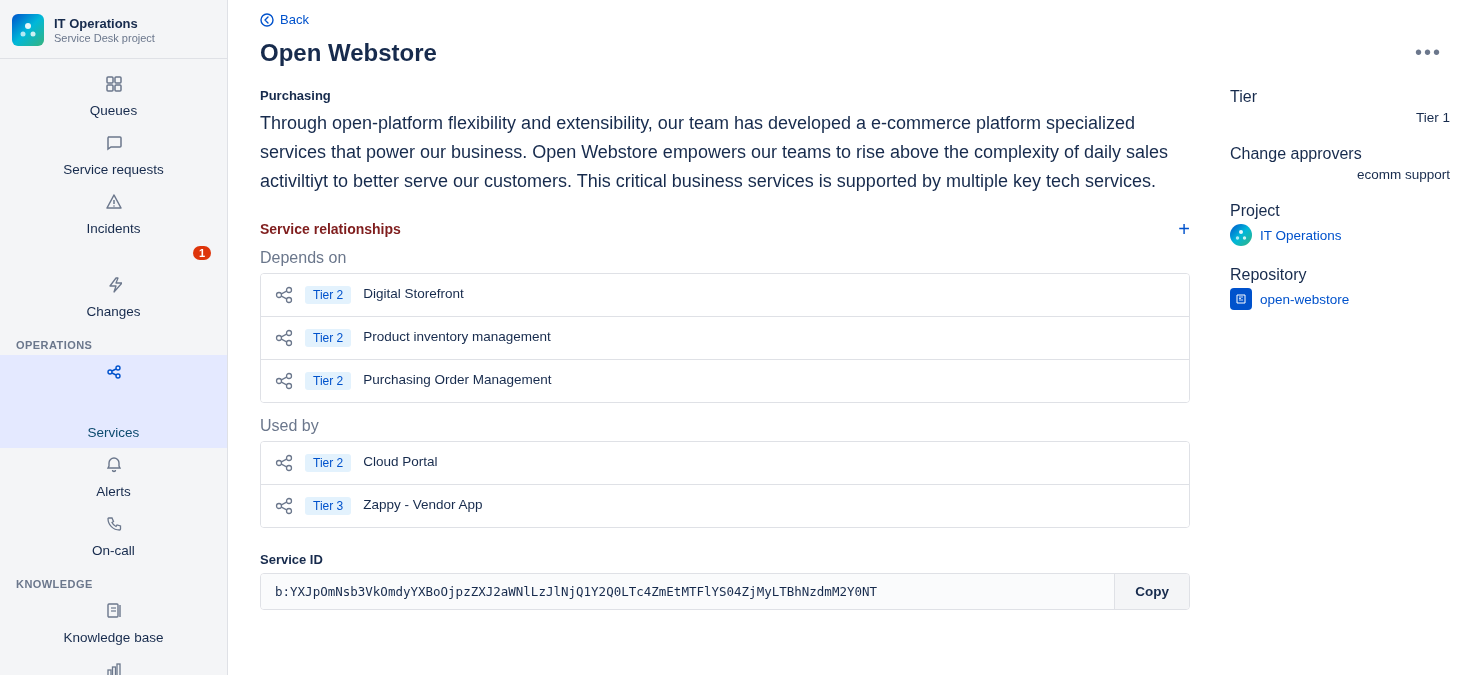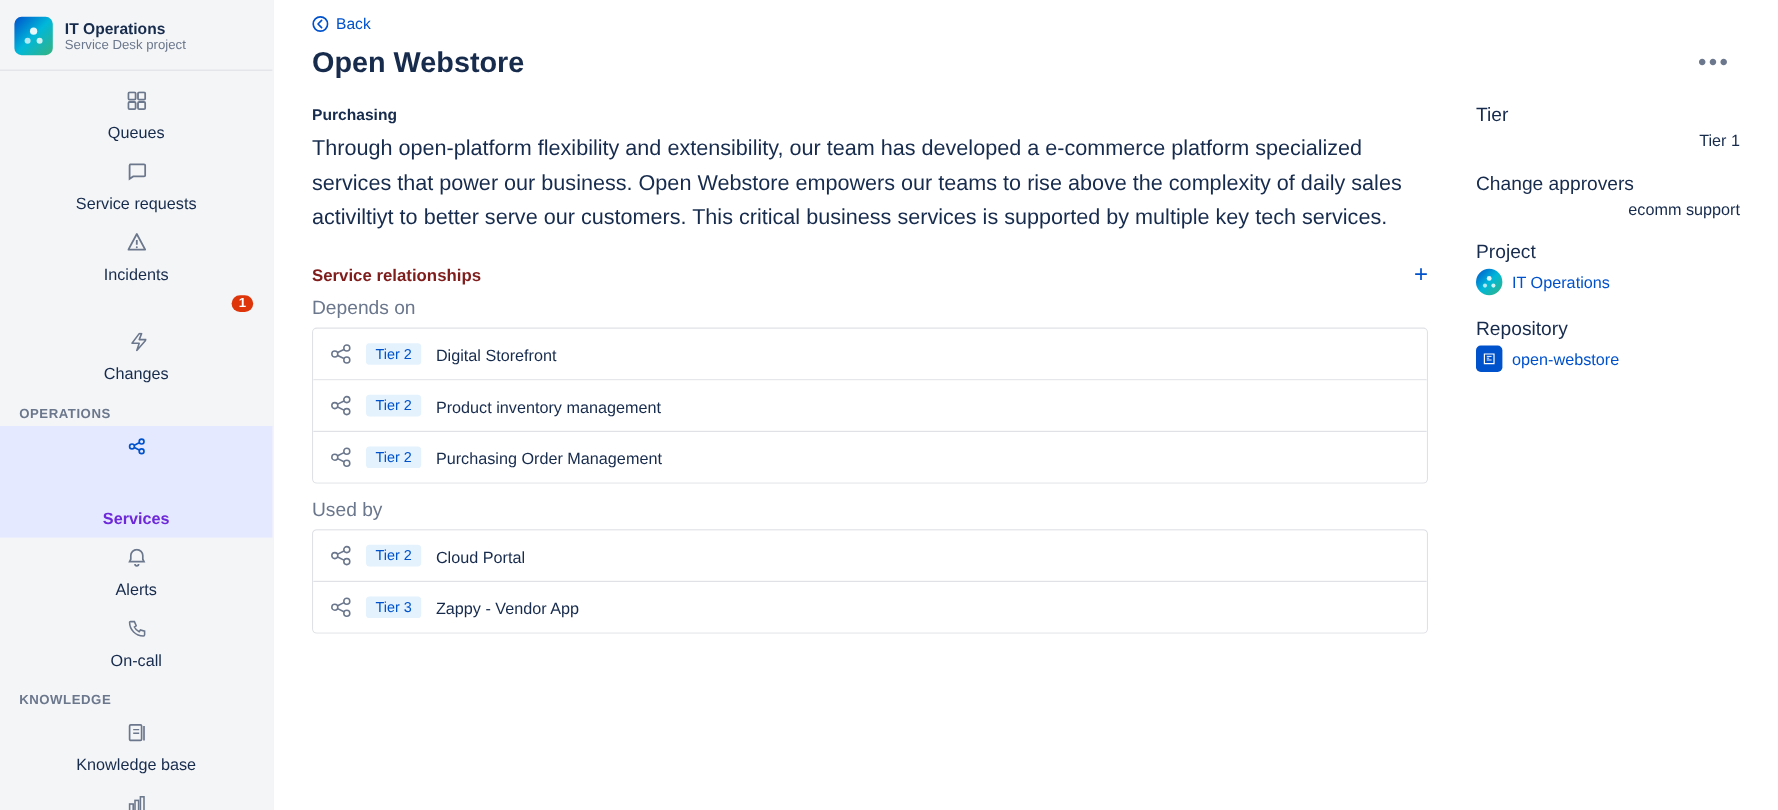--- a/index.html
+++ b/index.html
@@ -38,21 +38,21 @@
     .sidebar-section-label {
       font-size: 11px; font-weight: 700; color: #6b778c;
       padding: 12px 16px 4px 16px; letter-spacing: 0.04em; text-transform: uppercase;
     }
     .sidebar-item {
       display: flex; align-items: center; gap: 10px;
       padding: 8px 16px; cursor: pointer; color: #172b4d; font-size: 13.5px;
       position: relative;
       flex-direction: column;
     }
-    .sidebar-item.active { background: #e4e9ff; color: #6d28d9; font-weight: 700; gap: 44px; }
+    .sidebar-item.active { background: #e4e9ff; color: #0c4a6e; font-weight: 400; gap: 44px; }
     .sidebar-icon { width: 18px; height: 18px; display: flex; align-items: center; justify-content: center; flex-shrink: 0; }
     .sidebar-badge {
       background: #de350b; color: white; border-radius: 10px;
       font-size: 11px; font-weight: 700; padding: 1px 6px;
       margin-left: auto;
     }
 
     
     #main {
       flex: 1;
@@ -84,21 +84,21 @@
     .service-relationships-title { font-weight: 700; font-size: 14px; color: #7f1d1d; }
     .add-btn { background: none; border: none; cursor: pointer; color: #0052cc; font-size: 20px; line-height: 1; }
 
     .depends-label, .used-by-label {
       font-size: 16px; color: #6b778c; margin-bottom: 6px; font-weight: 500;
     }
     .service-list {
       border: 1px solid #dfe1e6; border-radius: 4px; margin-bottom: 14px; overflow: hidden;
     }
     .service-row {
-      display: flex; align-items: flex-end; gap: 12px;
+      display: flex; align-items: flex-start; gap: 12px;
       padding: 12px 14px; border-bottom: 1px solid #dfe1e6; background: #fff;
     }
     .service-row:last-child { border-bottom: none; }
     .tier-badge {
       font-size: 12px; color: #0052cc; font-weight: 500;
       background: #e3f2fd; border-radius: 3px; padding: 2px 8px; flex-shrink: 0;
     }
     .service-name { font-size: 13.5px; color: #172b4d; }
 
     .service-id-section { margin-top: 24px; }
@@ -345,20 +345,27 @@
             <circle cx="4" cy="9" r="2.5" stroke="#6b778c" stroke-width="1.3"></circle>
             <circle cx="14" cy="14" r="2.5" stroke="#6b778c" stroke-width="1.3"></circle>
             <line x1="6.4" y1="7.8" x2="11.6" y2="5.2" stroke="#6b778c" stroke-width="1.3"></line>
             <line x1="6.4" y1="10.2" x2="11.6" y2="12.8" stroke="#6b778c" stroke-width="1.3"></line>
           </svg>
           <span class="tier-badge">Tier 3</span>
           <span class="service-name">Zappy - Vendor App</span>
         </div>
       </div>
 
+      <div class="service-id-section">
+        <div class="section-label">Service ID</div>
+        <div class="service-id-box">
+          <div class="service-id-value">b:YXJpOmNsb3VkOmdyYXBoOjpzZXJ2aWNlLzJlNjQ1Y2Q0LTc4ZmEtMTFlYS04ZjMyLTBhNzdmM2Y0NT</div>
+          <button class="copy-btn">Copy</button>
+        </div>
+      </div>
     </div>
 
     <div class="content-sidebar">
       <div class="meta-section">
         <div class="meta-label">Tier</div>
         <div class="meta-value">Tier 1</div>
       </div>
       <div class="meta-section">
         <div class="meta-label">Change approvers</div>
         <div class="meta-value">ecomm support</div>

